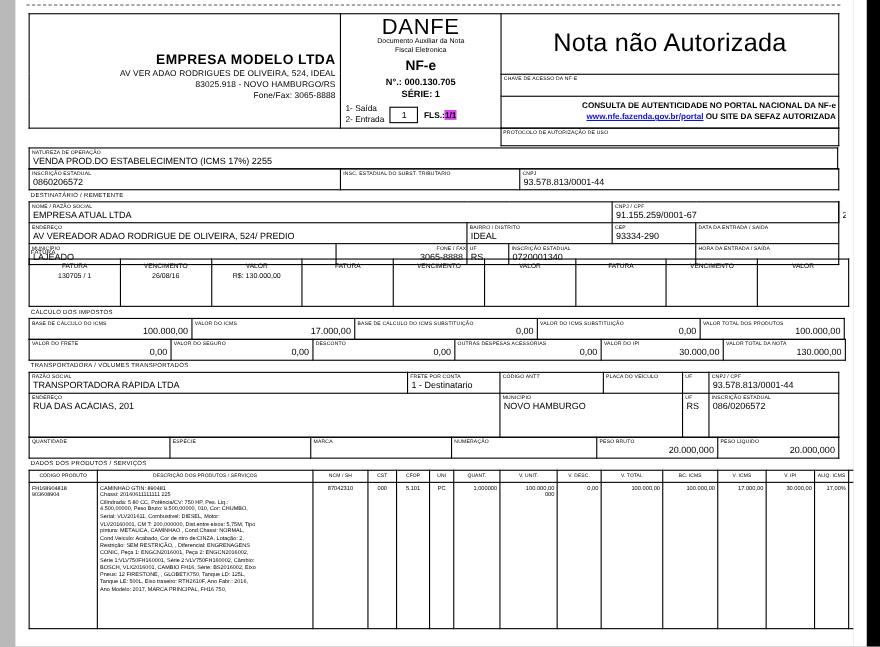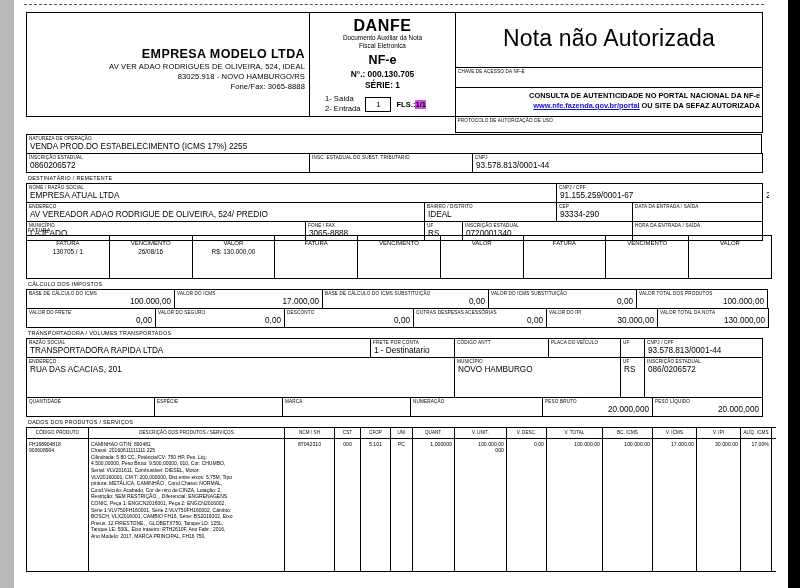--- a/index.html
+++ b/index.html
@@ -81,28 +81,28 @@
 
   
   .emit {
     text-align: right;
     padding: 6px 4px 4px 4px;
   }
   .emit .name { font-size: 12.5px; font-weight: bold; letter-spacing: .4px; line-height: 15px;}
   .emit .line { font-size: 7.6px; line-height: 10px; letter-spacing: .1px;}
 
   .danfe { text-align:center; padding: 4px 2px 2px 2px; }
-  .danfe .t1 { font-size: 16px; font-weight: bold; letter-spacing: .6px; line-height: 17px;}
+  .danfe .t1 { font-size: 20px; font-weight: normal; letter-spacing: .6px; line-height: 17px;}
   .danfe .t2 { font-size: 6.4px; line-height: 8px; }
   .danfe .t3 { font-size: 12.5px; font-weight: bold; line-height: 17px; padding-top: 2px;}
   .danfe .t4 { font-size: 8.4px; font-weight: bold; line-height: 11px;}
   .saida {
     display:flex; align-items:center; padding: 1px 2px 2px 4px; gap: 5px;
   }
-  .saida .col { font-size: 7.6px; line-height: 10px; text-align:left;margin-left:11px;}
+  .saida .col { font-size: 7.6px; line-height: 10px; text-align:left;}
   .saida .box {
     border: 1px solid #000; width: 24px; height: 13px;
     font-size: 8px; text-align:center; line-height:13px;
   }
   .saida .fls { font-size: 7.6px; font-weight: bold;}
   .saida .fls .hl { background: #d946ef; }
 
   .naoaut {
     text-align:center;
     font-size: 23px;
@@ -297,21 +297,21 @@
           </td>
           <td class="b">
             <div class="lbl">DATA DA ENTRADA / SAÍDA</div>
             <div class="val"></div>
           </td>
         </tr>
         <tr>
           <td class="b" style="height: 17px; position: relative;">
             <div class="lbl">MUNICÍPIO</div>
             <div class="val">LAJEADO</div>
-          <div style="position: absolute; right: 0px; top: 0px; bottom: 0px; width: 118px; border-left: 1px solid rgb(0, 0, 0);">
+          <div style="position: absolute; right: 0px; top: 0px; bottom: 0px; width: 118px; border-left: 1px solid rgb(0, 0, 0); text-align: right;">
                   <div class="lbl">FONE / FAX</div>
                   <div class="val">3065-8888</div>
                 </div>
               </td>
           <td class="b">
             <div class="lbl">UF</div>
             <div class="val">RS</div>
           </td>
           <td class="b" colspan="2">
             <div class="lbl">INSCRIÇÃO ESTADUAL</div>

